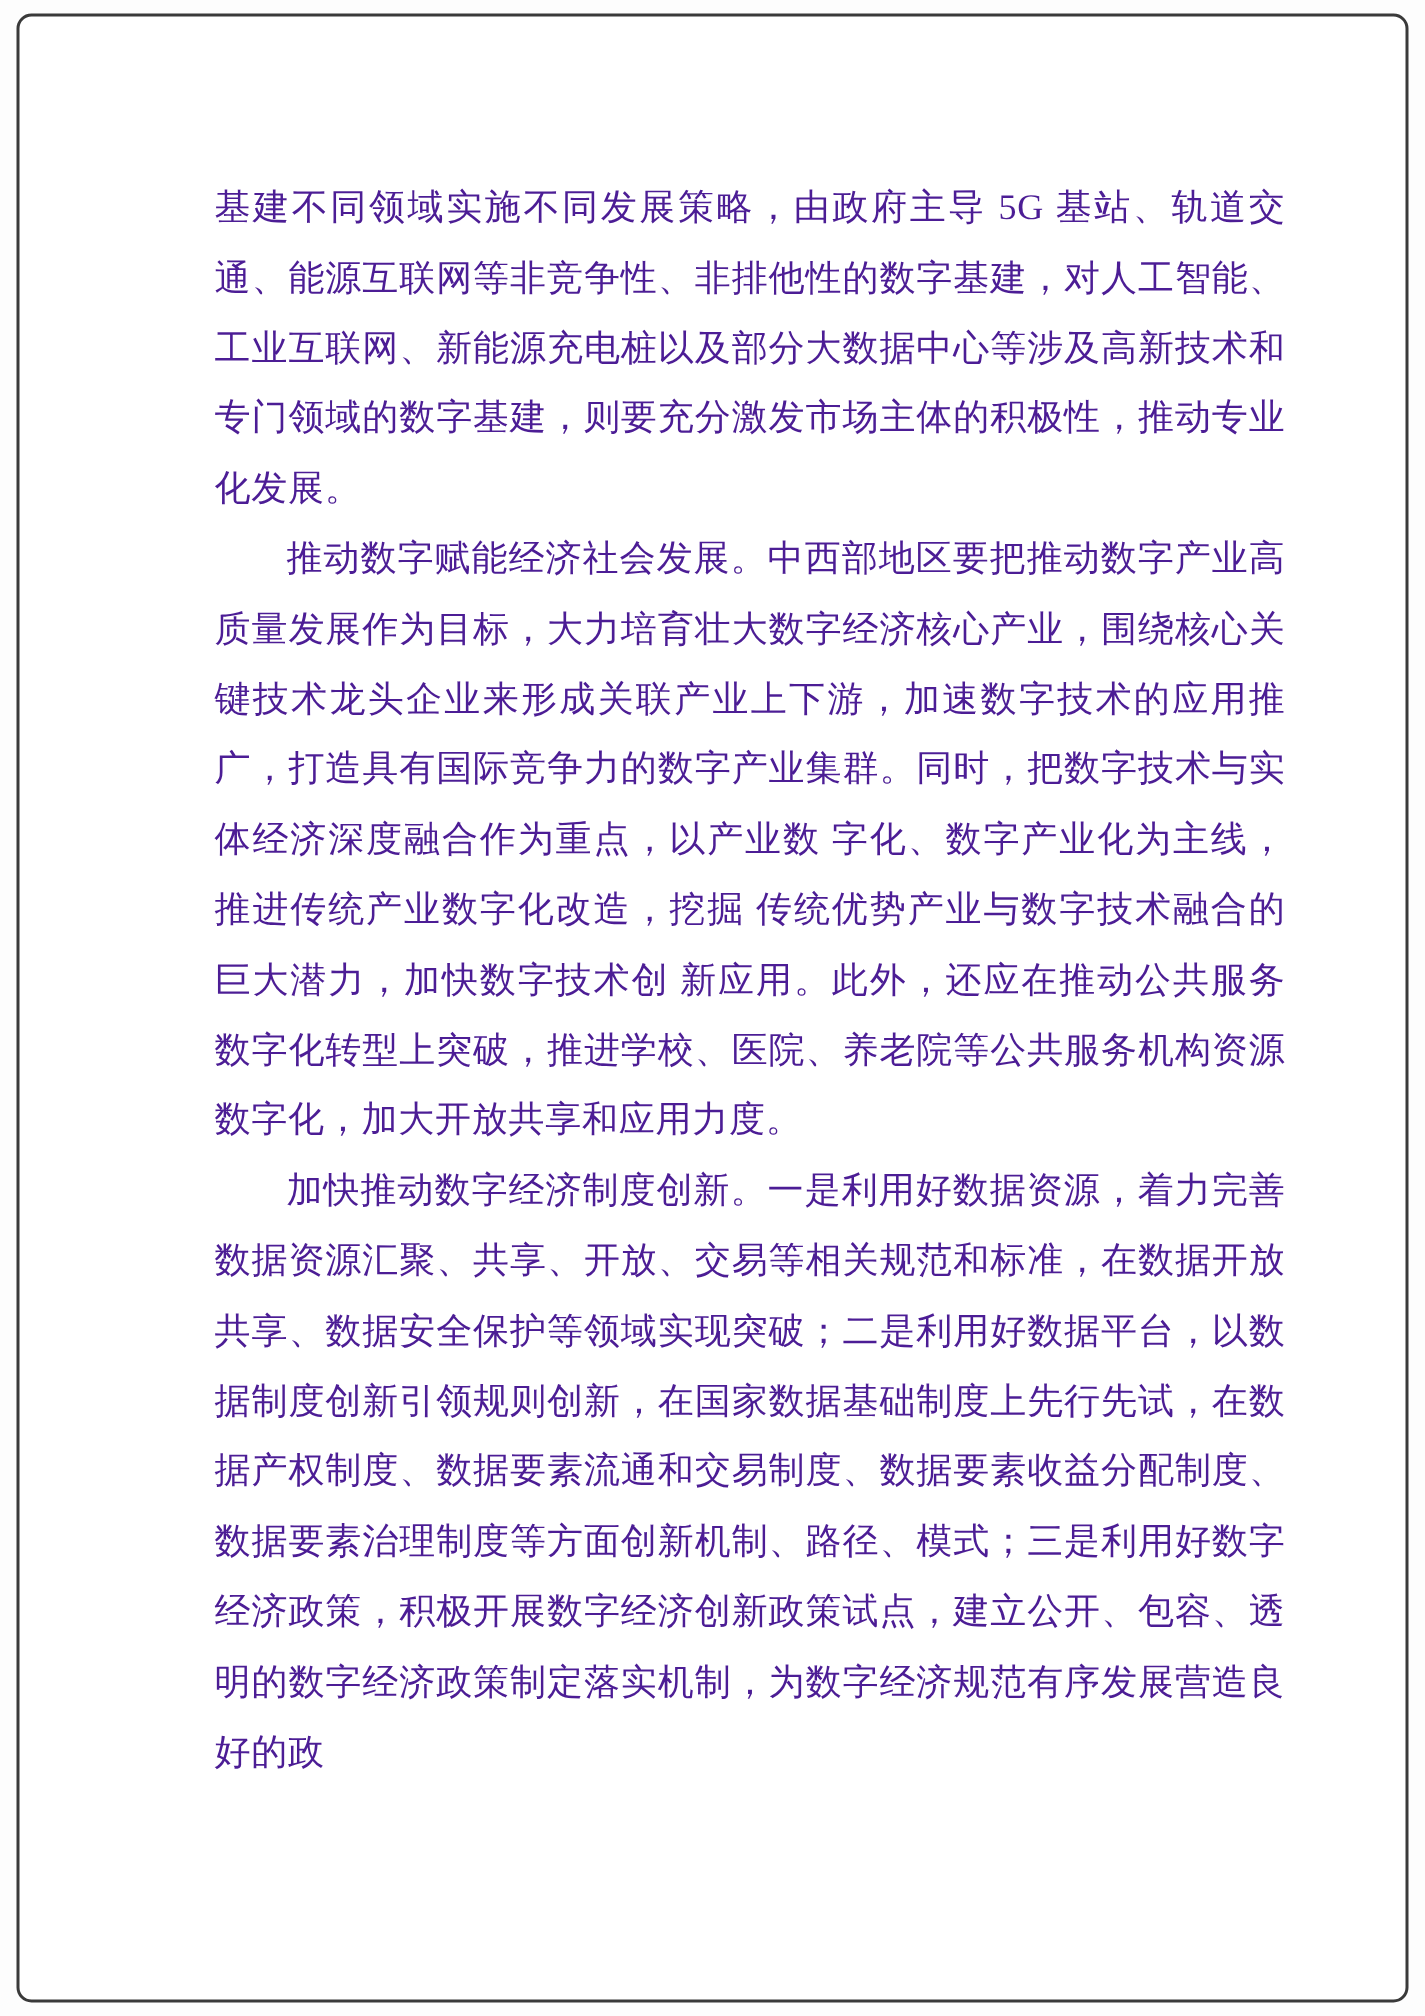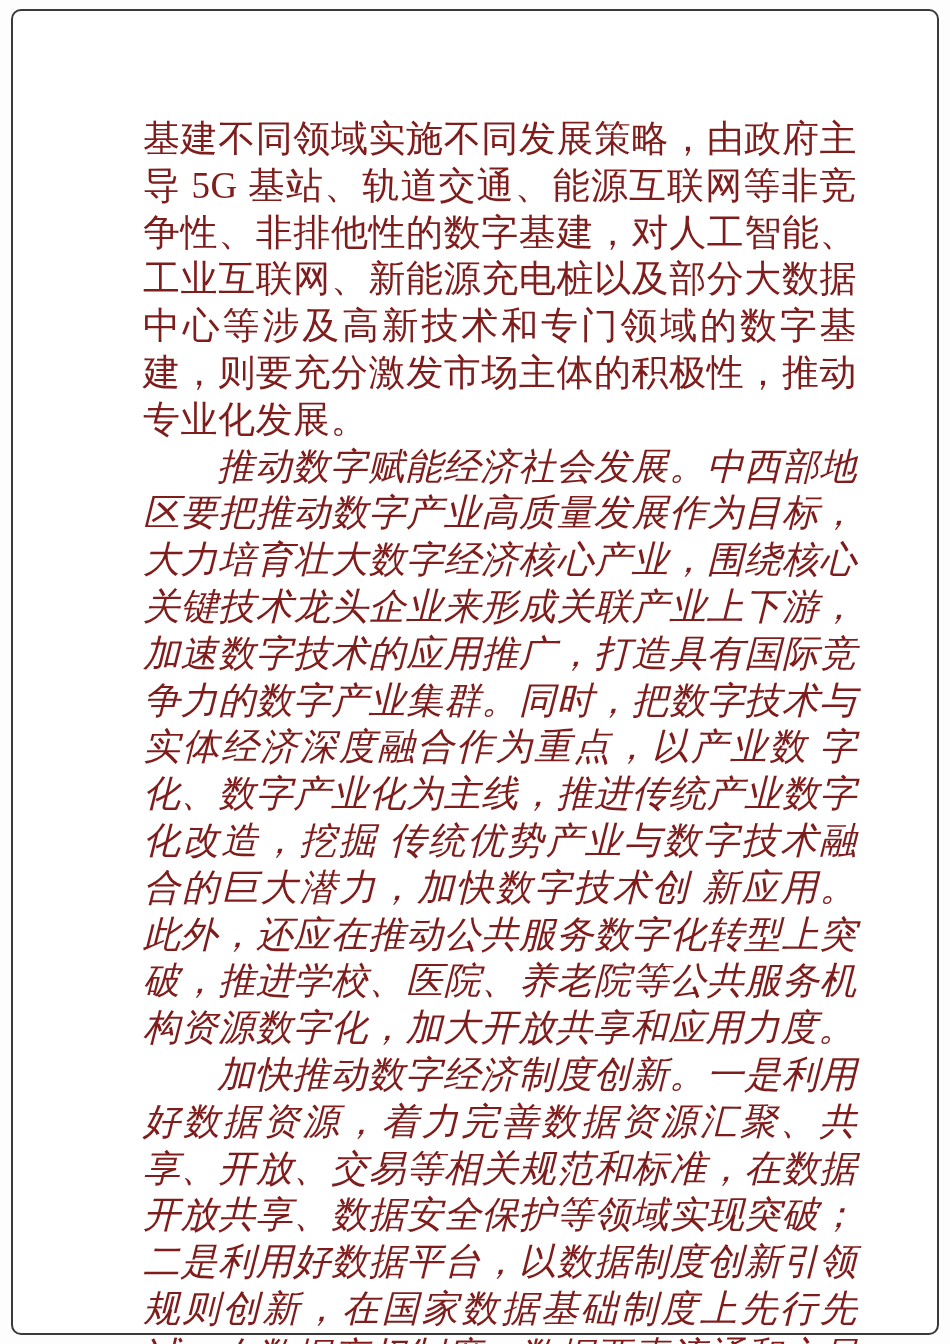--- a/index.html
+++ b/index.html
@@ -23,30 +23,29 @@
     border-radius: 10px;
   }
   .page-content {
     position: absolute;
     left: 143px;
     top: 116px;
     width: 714px;
   }
   .para {
     margin: 0;
-    font-size: 37px;
+    font-size: 24px;
     line-height: 46.8px;
-    color: #7f1d1d;
+    color: #4c1d95;
     text-align: justify;
     letter-spacing: 0.5px;
     word-break: break-all;
   }
   .para.indent {
     text-indent: 2em;
-    font-style: italic;
   }
 </style>
 </head>
 <body>
 
 <div class="page-frame"></div>
 
 <div class="page-content">
   <p class="para">基建不同领域实施不同发展策略，由政府主导 5G 基站、轨道交通、能源互联网等非竞争性、非排他性的数字基建，对人工智能、工业互联网、新能源充电桩以及部分大数据中心等涉及高新技术和专门领域的数字基建，则要充分激发市场主体的积极性，推动专业化发展。</p>
   <p class="para indent">推动数字赋能经济社会发展。中西部地区要把推动数字产业高质量发展作为目标，大力培育壮大数字经济核心产业，围绕核心关键技术龙头企业来形成关联产业上下游，加速数字技术的应用推广，打造具有国际竞争力的数字产业集群。同时，把数字技术与实体经济深度融合作为重点，以产业数 字化、数字产业化为主线，推进传统产业数字化改造，挖掘 传统优势产业与数字技术融合的巨大潜力，加快数字技术创 新应用。此外，还应在推动公共服务数字化转型上突破，推进学校、医院、养老院等公共服务机构资源数字化，加大开放共享和应用力度。</p>

